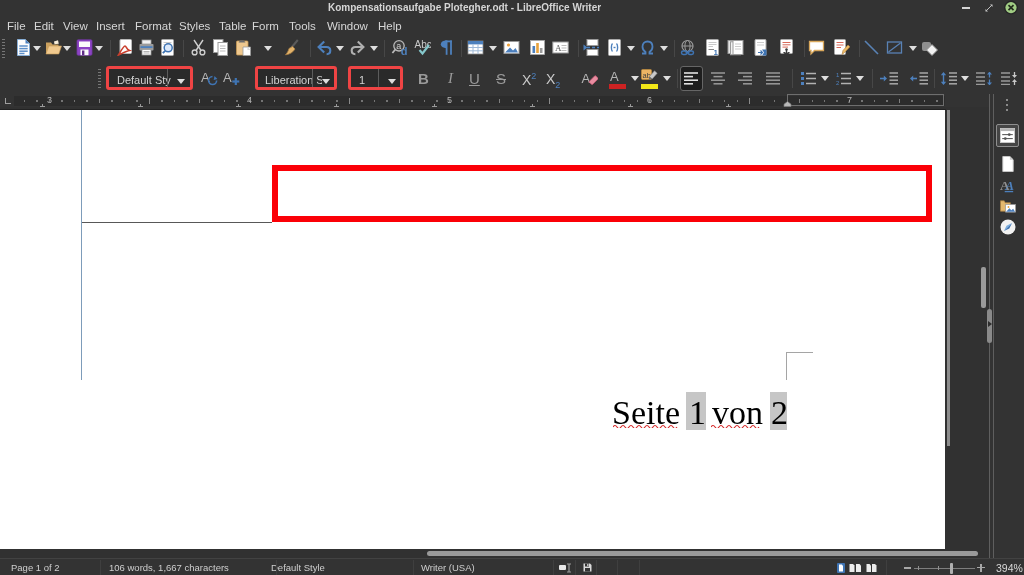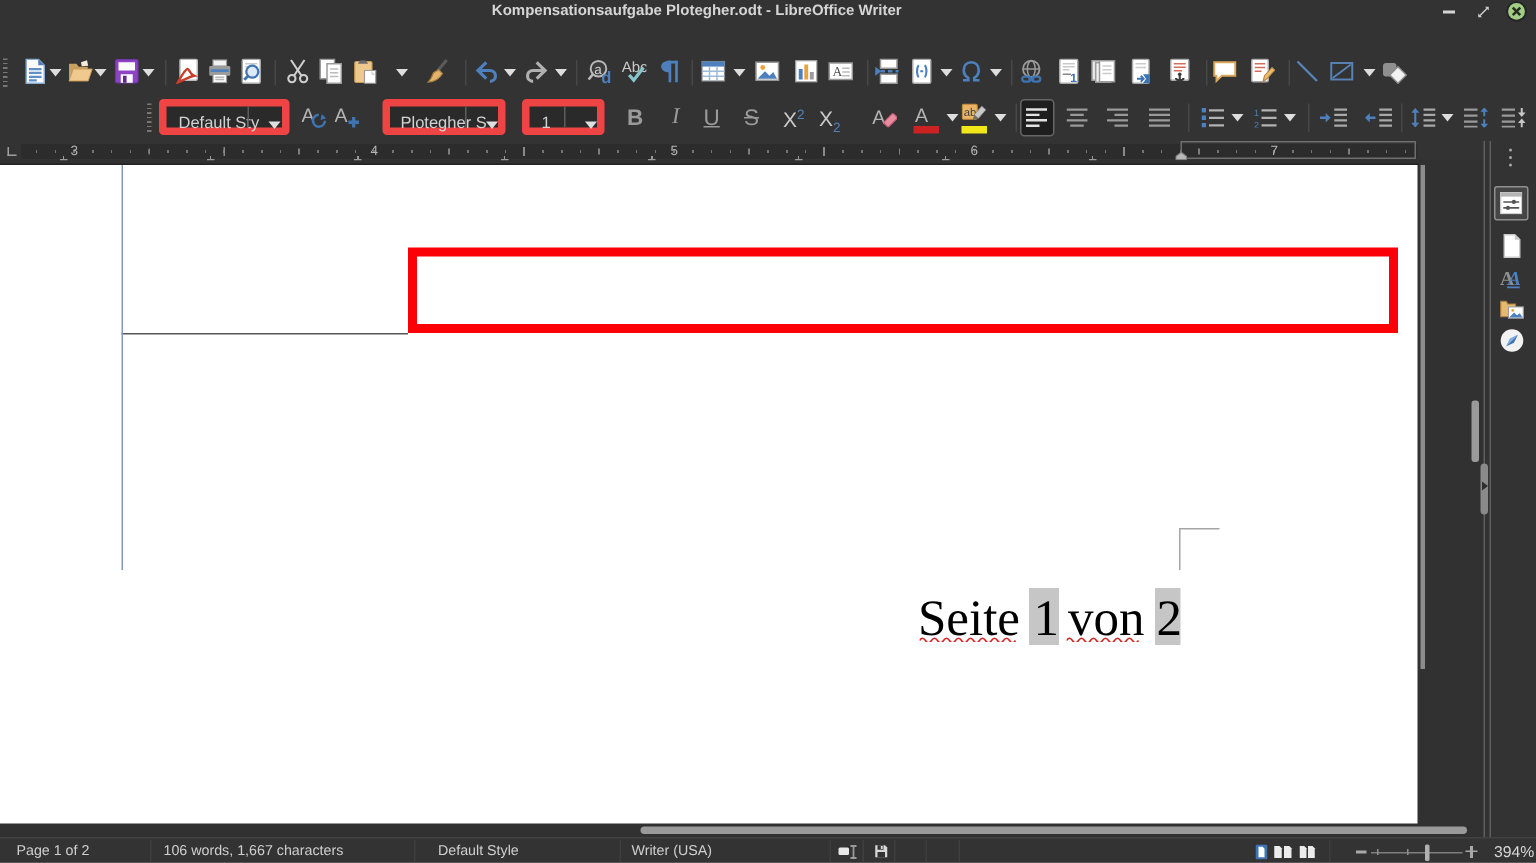--- a/index.html
+++ b/index.html
@@ -12,21 +12,21 @@
   #title    { left:0; top:2px; width:907px; text-align:center; font-size:10px; font-weight:bold; color:#d5d5d5;margin-left:11px; }
   
   #menubar { left:0; top:16px; width:1024px; height:18px; background:#333333; color:#d6d6d6; font-size:11.5px; }
   #menubar span { position:absolute; top:4px; }
   
   #tb1 { left:0; top:34px; width:1024px; height:29px; background:#333333; }
   #tb2 { left:0; top:63px; width:1024px; height:31px; background:#333333; }
   .tsep { position:absolute; width:1px; background:#474747; }
   .grip { position:absolute; width:3px; background-image:repeating-linear-gradient(#777 0 1px, transparent 1px 3px); }
   .drop { position:absolute; width:0; height:0; border-left:4px solid transparent; border-right:4px solid transparent; border-top:5px solid #dedede; }
-  .combo { position:absolute; height:24px; background:#2a2a2a; border:5px solid #ef4444; border-radius:3px; color:#d2d2d2; font-size:11px; }
+  .combo { position:absolute; height:24px; background:#2a2a2a; border:3px solid #ef4444; border-radius:3px; color:#d2d2d2; font-size:11px; }
   .combo .cd { position:absolute; right:0; top:0; bottom:0; border-left:1px solid #5c5c5c; }
   .ico { position:absolute; }
   
   #ruler { left:0; top:94px; width:945px; height:13px; background:transparent; }
   
   #doc { left:0; top:107px; width:989px; height:451px; background:#313131; }
   #page { left:0; top:3px; width:945px; height:439px; background:#ffffff; }
   
   #status { left:0; top:558px; width:1024px; height:17px; background:#333333; border-top:1px solid #424242; color:#cfcfcf; font-size:9.5px; }
   #status span { position:absolute; top:3px; }
@@ -326,20 +326,33 @@
         <path d="M1.5 6 L1.5 8.5 L4 8.5 Z" fill="#cfcfcf"></path>
         <path d="M8.5 4 L8.5 1.5 L6 1.5 Z" fill="#cfcfcf"></path>
         <line x1="2.5" y1="7.5" x2="7.5" y2="2.5" stroke="#cfcfcf" stroke-width="0.9"></line>
       </svg>
     <svg class="abs" style="left:1003px;top:0px" width="16" height="16" viewBox="0 0 16 16">
         <circle cx="8" cy="7.6" r="7" fill="#262626"></circle>
         <circle cx="8" cy="7.6" r="5.6" fill="#a1cd84"></circle>
         <path d="M5.5 5.1 L10.5 10.1 M10.5 5.1 L5.5 10.1" stroke="#252e1e" stroke-width="1.7"></path>
       </svg>
   </div>
+  <div class="abs" id="menubar">
+    <span style="left:7px">File</span>
+      <span style="left:34px">Edit</span>
+      <span style="left:63px">View</span>
+    <span style="left:96px">Insert</span>
+      <span style="left:135px">Format</span>
+      <span style="left:179px">Styles</span>
+    <span style="left:219px">Table</span>
+      <span style="left:252px">Form</span>
+      <span style="left:289px">Tools</span>
+    <span style="left:327px">Window</span>
+      <span style="left:378px">Help</span>
+  </div>
   <div class="abs" id="tb1">
     <div class="grip" style="left:2px;top:5px;height:19px"></div>
     <svg class="ico" style="left:15px;top:5px" width="17" height="17">
         <use href="#i-new"></use>
       </svg>
       <div class="drop" style="left:33px;top:12px"></div>
     <svg class="ico" style="left:45px;top:5px" width="17" height="17">
         <use href="#i-open"></use>
       </svg>
       <div class="drop" style="left:63px;top:12px"></div>
@@ -458,21 +471,21 @@
         <div class="cd" style="width:23px"></div>
         <div class="drop" style="left:68px;top:10px"></div>
       </div>
     <svg class="ico" style="left:201px;top:6px" width="17" height="17">
         <use href="#i-updstyle"></use>
       </svg>
     <svg class="ico" style="left:223px;top:6px" width="17" height="17">
         <use href="#i-newstyle"></use>
       </svg>
     <div class="combo" style="left:255px;top:3px;width:82px">
-        <span style="position:absolute;left:7px;top:4.5px;white-space:nowrap;overflow:hidden;width:57px">Plotegher S</span>
+        <span style="position:absolute;left:7px;top:4.5px;white-space:nowrap;overflow:hidden;width:57px">Liberation S</span>
         <div class="cd" style="width:22px"></div>
         <div class="drop" style="left:64px;top:10px"></div>
       </div>
     <div class="combo" style="left:348px;top:3px;width:55px">
         <span style="position:absolute;left:8px;top:4.5px">1</span>
         <div class="cd" style="width:22px"></div>
         <div class="drop" style="left:37px;top:10px"></div>
       </div>
     <span class="abs" style="left:418px;top:7px;font-size:15px;font-weight:bold;color:#9a9a9a">B</span>
     <span class="abs" style="left:448px;top:7px;font-size:15px;font-style:italic;color:#9a9a9a;font-family:'Liberation Serif',serif">I</span>
@@ -686,21 +699,21 @@
     <svg class="ico" style="left:11px;top:104px" width="16" height="16">
         <use href="#i-sbgallery"></use>
       </svg>
     <svg class="ico" style="left:11px;top:125px" width="16" height="16">
         <use href="#i-sbnav"></use>
       </svg>
   </div>
   <div class="abs" id="status">
     <span style="left:11px">Page 1 of 2</span>
     <span style="left:109px">106 words, 1,667 characters</span>
-    <span style="left:292px">Default Style</span>
+    <span style="left:271px">Default Style</span>
     <span style="left:421px">Writer (USA)</span>
     <div class="ssep" style="left:100px"></div>
       <div class="ssep" style="left:276px"></div>
       <div class="ssep" style="left:413px"></div>
     <div class="ssep" style="left:553px"></div>
       <div class="ssep" style="left:575px"></div>
       <div class="ssep" style="left:596px"></div>
     <div class="ssep" style="left:617px"></div>
       <div class="ssep" style="left:639px"></div>
       <div class="ssep" style="left:886px"></div>

